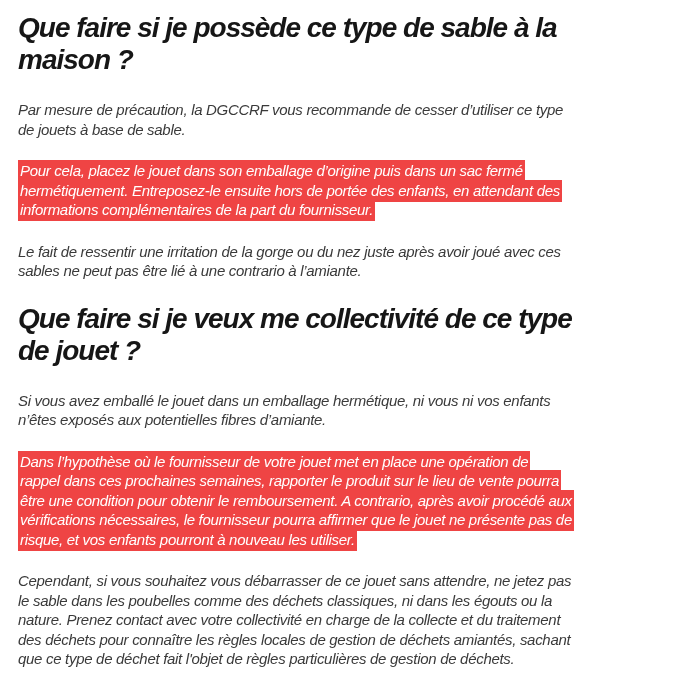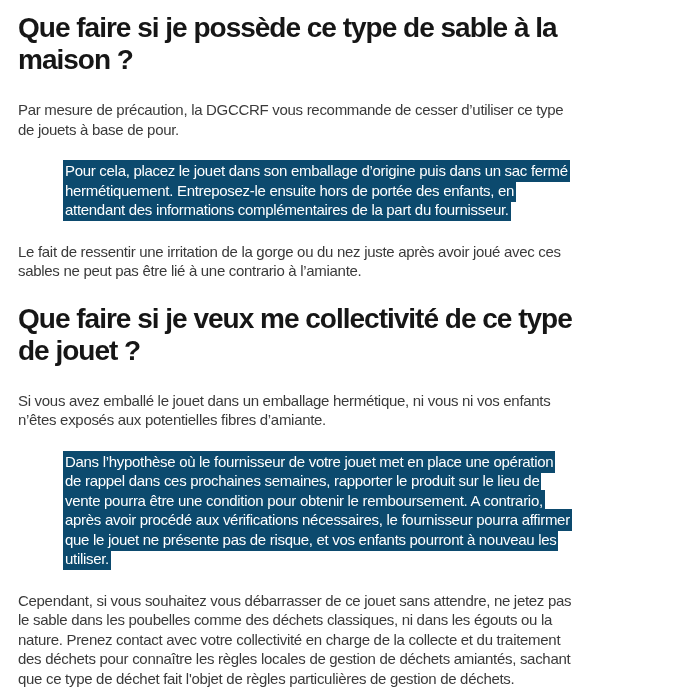--- a/index.html
+++ b/index.html
@@ -12,20 +12,21 @@
     height: 699px;
     overflow: hidden;
     font-family: "Liberation Sans", "DejaVu Sans", sans-serif;
     box-sizing: border-box;
   }
   .article {
     box-sizing: border-box;
     width: 592px;
     height: 699px;
     padding: 12px 20px 0 18px;
+    font-style: italic;
   }
   h2.section-heading {
     font-size: 28px;
     line-height: 32px;
     font-weight: 700;
     letter-spacing: -1px;
     color: #161616;
     margin: 0 0 24px 0;
   }
   h2.section-heading.with-top-gap {
@@ -36,36 +37,35 @@
     line-height: 19.5px;
     letter-spacing: -0.3px;
     color: #3a3a3a;
     margin: 0 0 22px 0;
   }
   p.body-paragraph.last-para {
     margin-top: 16px;
     margin-bottom: 0;
   }
   .selection {
-    background: #0c4a6e;
+    background: #ef4444;
     color: #ffffff;
     padding: 2px 2px 3px 2px;
     box-decoration-break: clone;
-    margin-left: 45px;
     -webkit-box-decoration-break: clone;
   }
 </style>
 </head>
 <body>
 
 <div class="article">
 
   <h2 class="section-heading">Que faire si je possède ce type de sable à la maison ?</h2>
 
-  <p class="body-paragraph">Par mesure de précaution, la DGCCRF vous recommande de cesser d’utiliser ce type de jouets à base de pour.</p>
+  <p class="body-paragraph">Par mesure de précaution, la DGCCRF vous recommande de cesser d’utiliser ce type de jouets à base de sable.</p>
 
   <p class="body-paragraph"><span class="selection">Pour cela, placez le jouet dans son emballage d’origine puis dans un sac fermé hermétiquement. Entreposez-le ensuite hors de portée des enfants, en attendant des informations complémentaires de la part du fournisseur.</span></p>
 
   <p class="body-paragraph">Le fait de ressentir une irritation de la gorge ou du nez juste après avoir joué avec ces sables ne peut pas être lié à une contrario à l’amiante.</p>
 
   <h2 class="section-heading with-top-gap">Que faire si je veux me collectivité de ce type de jouet ?</h2>
 
   <p class="body-paragraph">Si vous avez emballé le jouet dans un emballage hermétique, ni vous ni vos enfants n’êtes exposés aux potentielles fibres d’amiante.</p>
 
   <p class="body-paragraph"><span class="selection">Dans l’hypothèse où le fournisseur de votre jouet met en place une opération de rappel dans ces prochaines semaines, rapporter le produit sur le lieu de vente pourra être une condition pour obtenir le remboursement. A contrario, après avoir procédé aux vérifications nécessaires, le fournisseur pourra affirmer que le jouet ne présente pas de risque, et vos enfants pourront à nouveau les utiliser.</span></p>

